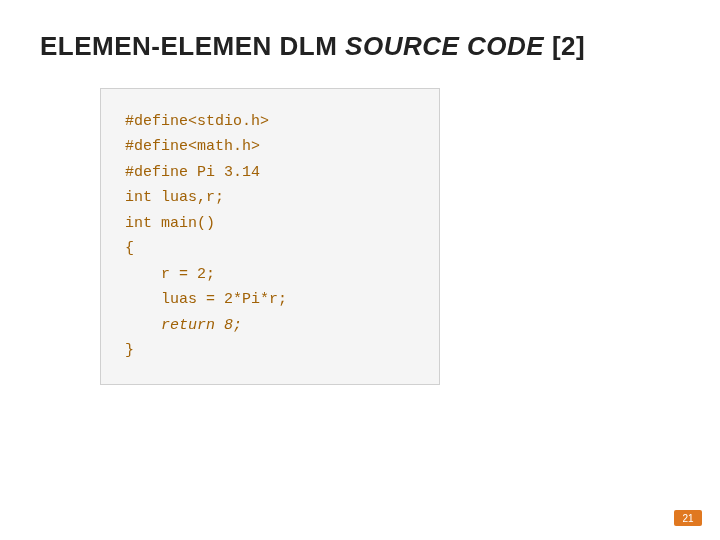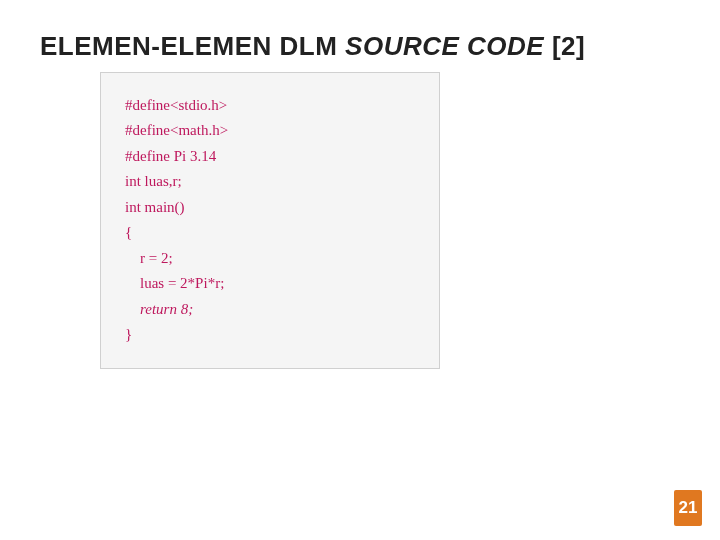--- a/index.html
+++ b/index.html
@@ -22,60 +22,60 @@
       height: 540px;
       background-color: #ffffff;
       padding: 30px 40px;
       position: relative;
     }
 
     .title {
       font-size: 26px;
       font-weight: bold;
       color: #222222;
-      margin-bottom: 8px;
+      margin-bottom: 24px;
       line-height: 1.3;
       letter-spacing: 0.5px;
     }
 
     .title em {
       font-style: italic;
     }
 
     .code-block {
       background-color: #f5f5f5;
       border: 1px solid #d0d0d0;
       padding: 20px 24px;
       display: inline-block;
       min-width: 340px;
       margin-left: 60px;
     }
 
     .code-block pre {
-      font-family: Liberation Serif, serif;
+      font-family: Liberation Mono, monospace;
       font-size: 15px;
       line-height: 1.7;
-      color: #be185d;
+      color: #a16207;
       white-space: pre;
     }
 
     .italic-code {
       font-style: italic;
     }
 
     .page-number {
       position: absolute;
       bottom: 14px;
       right: 18px;
       background-color: #e07820;
       color: #ffffff;
-      font-size: 17px;
-      font-weight: bold;
+      font-size: 10px;
+      font-weight: normal;
       width: 28px;
-      height: 36px;
+      height: 16px;
       display: flex;
       align-items: center;
       justify-content: center;
       border-radius: 2px;
     }
   </style>
 </head>
 <body>
 
 <div class="slide-container">

